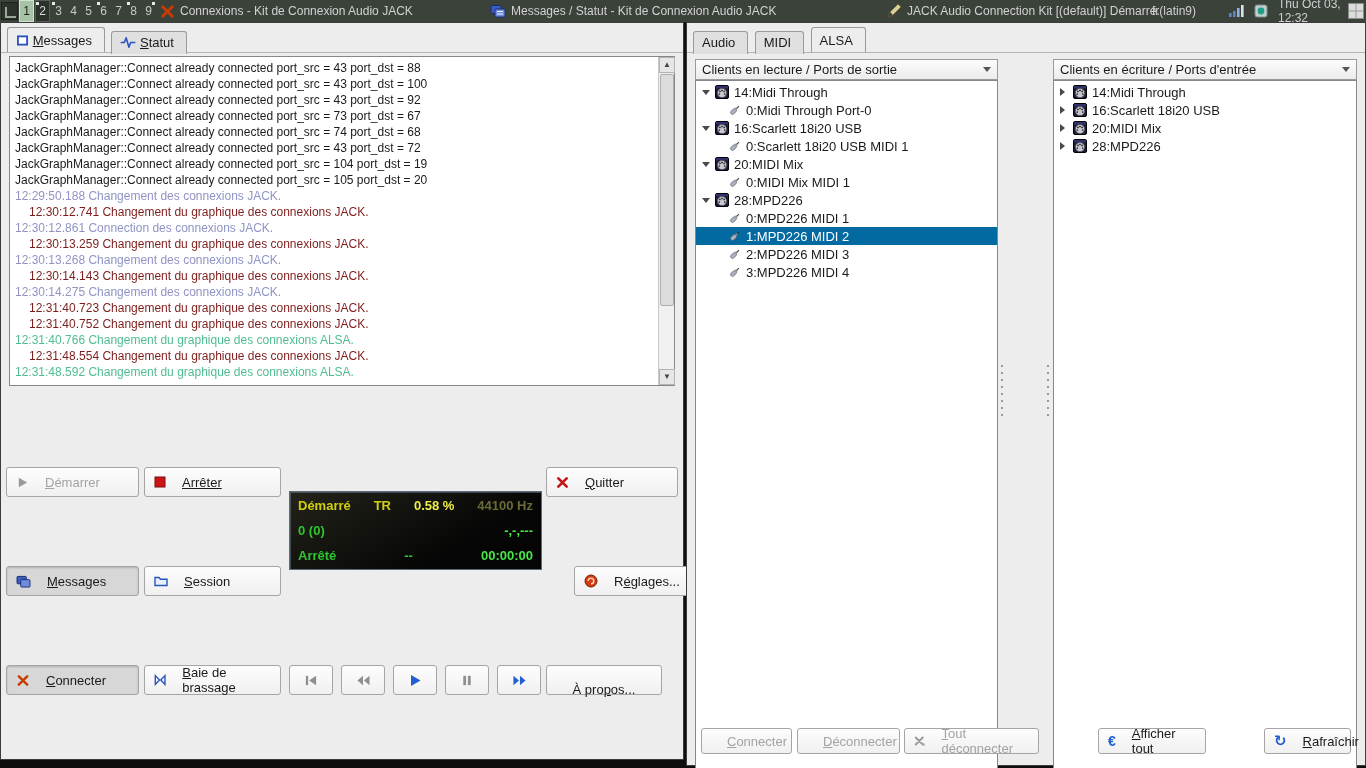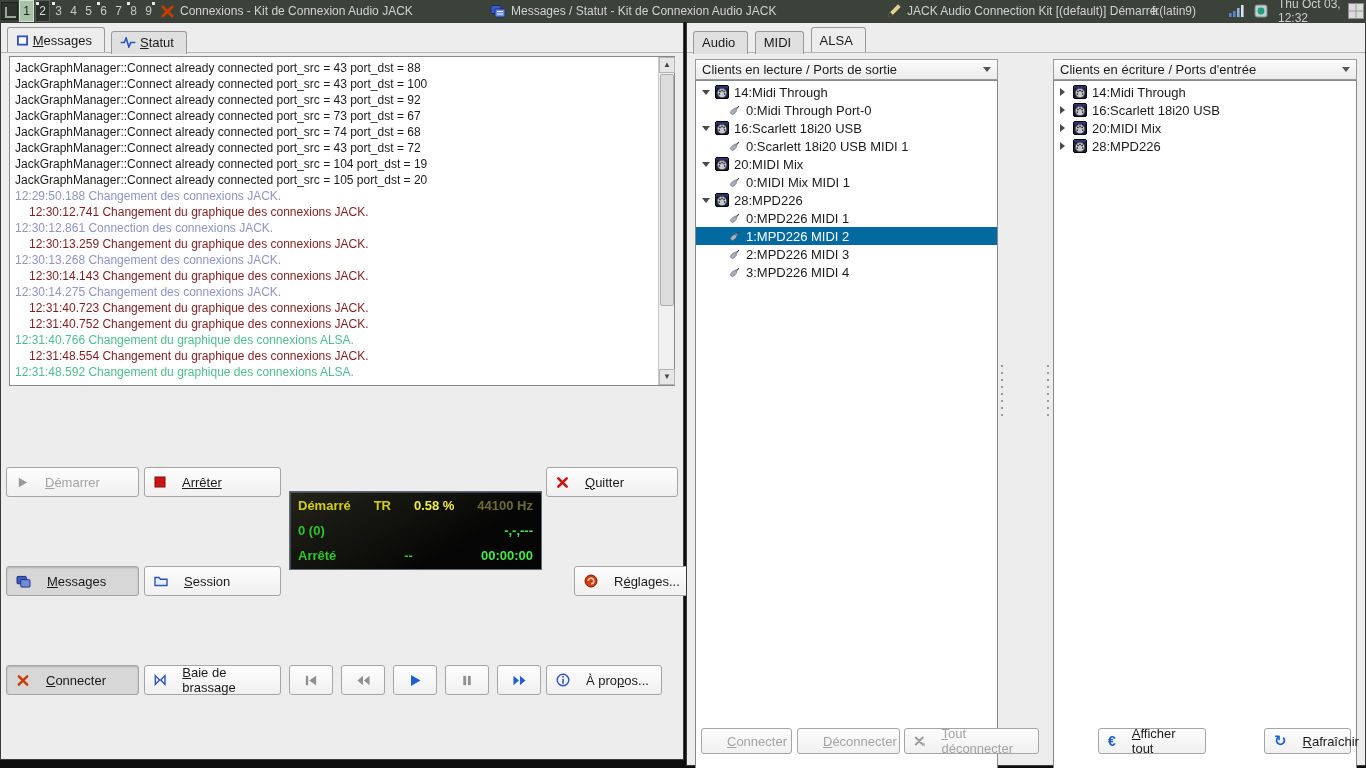--- a/index.html
+++ b/index.html
@@ -305,21 +305,21 @@
       <rect x="2" y="2" width="3" height="10" fill="#8f8f8f"></rect>
       <rect x="7" y="2" width="3" height="10" fill="#8f8f8f"></rect>
     </svg>
   </div>
   <div class="btn" style="left:496px; top:642px; width:44px; justify-content:center;">
     <svg width="16" height="13" viewBox="0 0 16 14">
       <path d="M2 2 L8 7 L2 12 Z" fill="#1f5fd0"></path>
       <path d="M9 2 L15 7 L9 12 Z" fill="#1f5fd0"></path>
     </svg>
   </div>
-  <div class="btn" style="left:545px; top:642px; width:116px;">
+  <div class="btn" style="left:545px; top:642px; width:116px;flex-direction:column;">
     <svg width="14" height="14" viewBox="0 0 14 14">
       <circle cx="7" cy="7" r="5.8" fill="none" stroke="#2a53c0" stroke-width="1.4"></circle>
       <rect x="6.2" y="3" width="1.6" height="1.6" fill="#2a53c0"></rect>
       <rect x="6.2" y="5.8" width="1.6" height="5" fill="#2a53c0"></rect>
     </svg>
     <span><span>À pro</span><span class="mn">p</span><span>os...</span></span>
   </div>
 </div>
 
 <div class="window" id="win-connections" style="left:686px; top:22px; width:680px; height:744px;">

